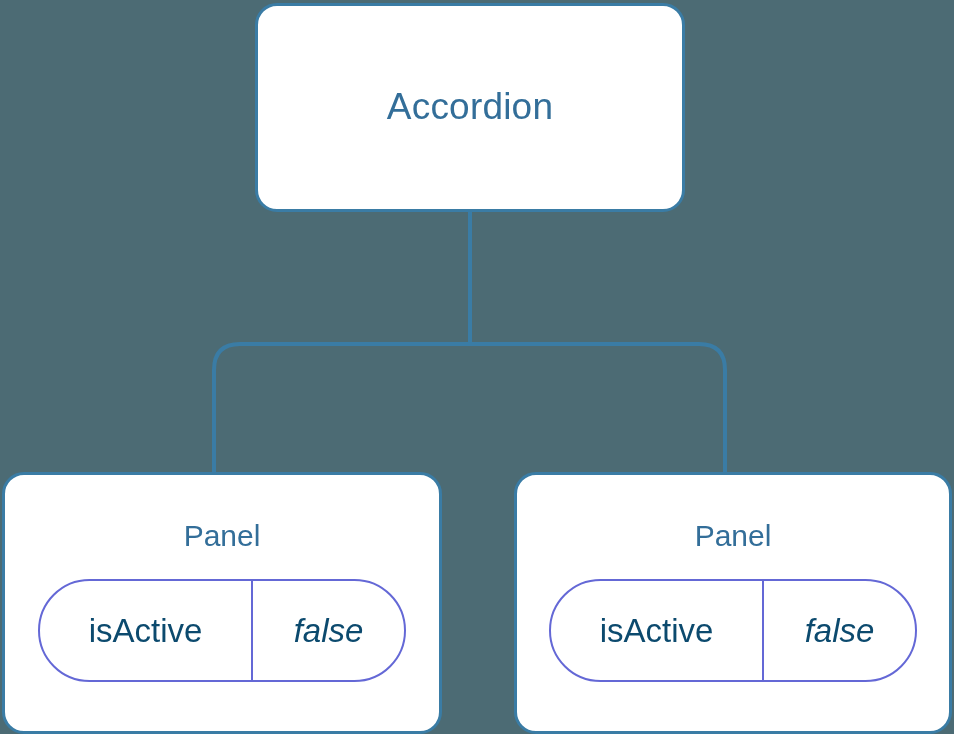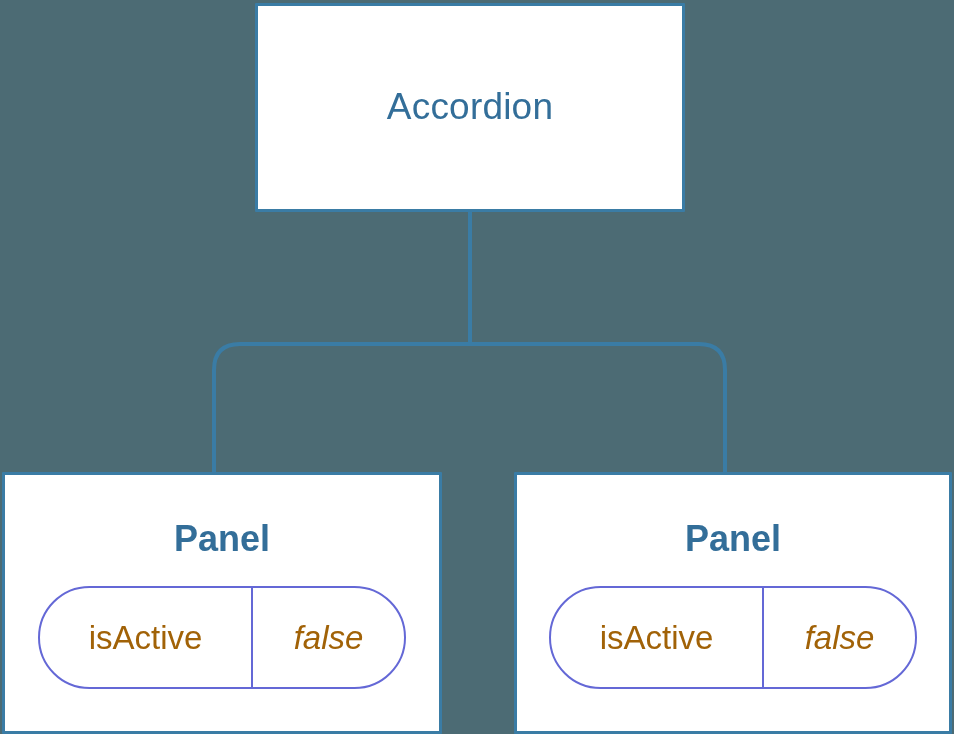--- a/index.html
+++ b/index.html
@@ -33,21 +33,21 @@
     width: 954px;
     height: 734px;
     z-index: 1;
   }
 
   
   .node-card {
     position: absolute;
     background: #ffffff;
     border: 3px solid #3a7ca5;
-    border-radius: 1px;
+    border-radius: 22px;
     z-index: 2;
     display: flex;
     flex-direction: column;
     align-items: center;
   }
 
   
   #node-accordion {
     left: 255px;
     top: 3px;
@@ -70,22 +70,22 @@
     top: 472px;
     height: 262px;
     padding-top: 44px;
   }
 
   #node-panel-0 { left: 2px;   width: 440px; }
   #node-panel-1 { left: 514px; width: 438px; }
 
   .panel-title {
     color: #336e99;
-    font-size: 36px;
-    font-weight: 700;
+    font-size: 30px;
+    font-weight: 400;
     line-height: 1.1;
     white-space: nowrap;
   }
 
   
   .prop-pill {
     margin-top: 27px;
     height: 103px;
     display: flex;
     align-items: stretch;
@@ -96,21 +96,21 @@
   }
 
   #node-panel-0 .prop-pill { width: 368px; }
   #node-panel-1 .prop-pill { width: 368px; }
 
   .prop-key,
   .prop-value {
     display: flex;
     align-items: center;
     justify-content: center;
-    color: #a16207;
+    color: #0c4a6e;
     font-size: 33px;
     font-weight: 400;
     line-height: 1;
     white-space: nowrap;
     padding: 0 14px;
   }
 
   .prop-key {
     width: 213px;
     border-right: 2px solid #6468d6;

